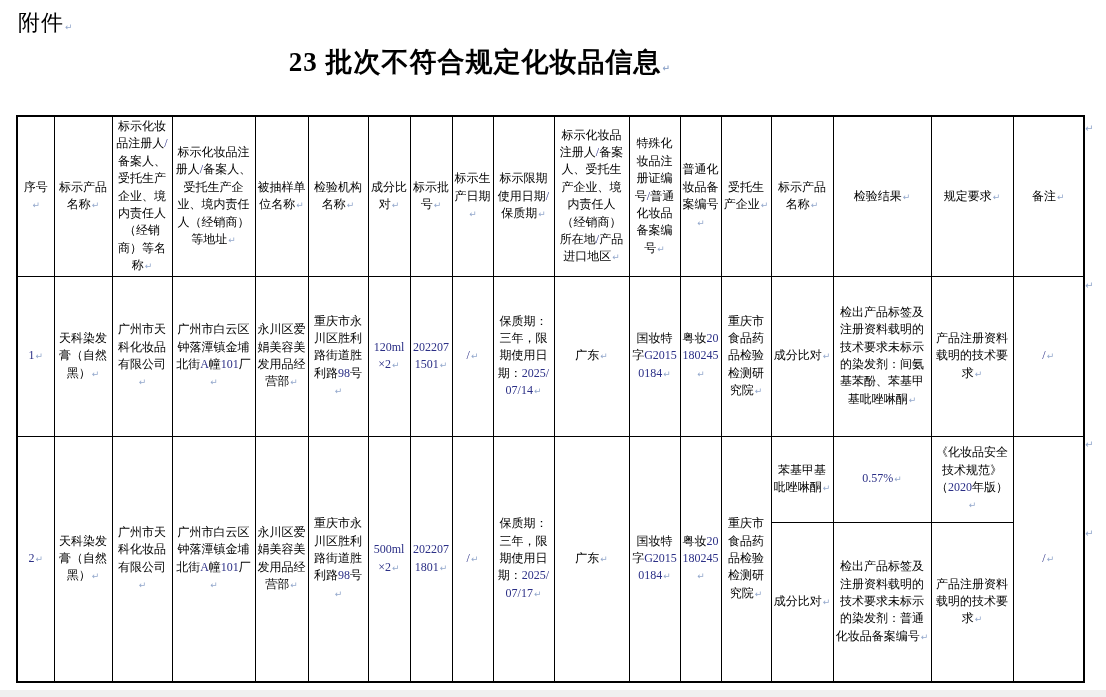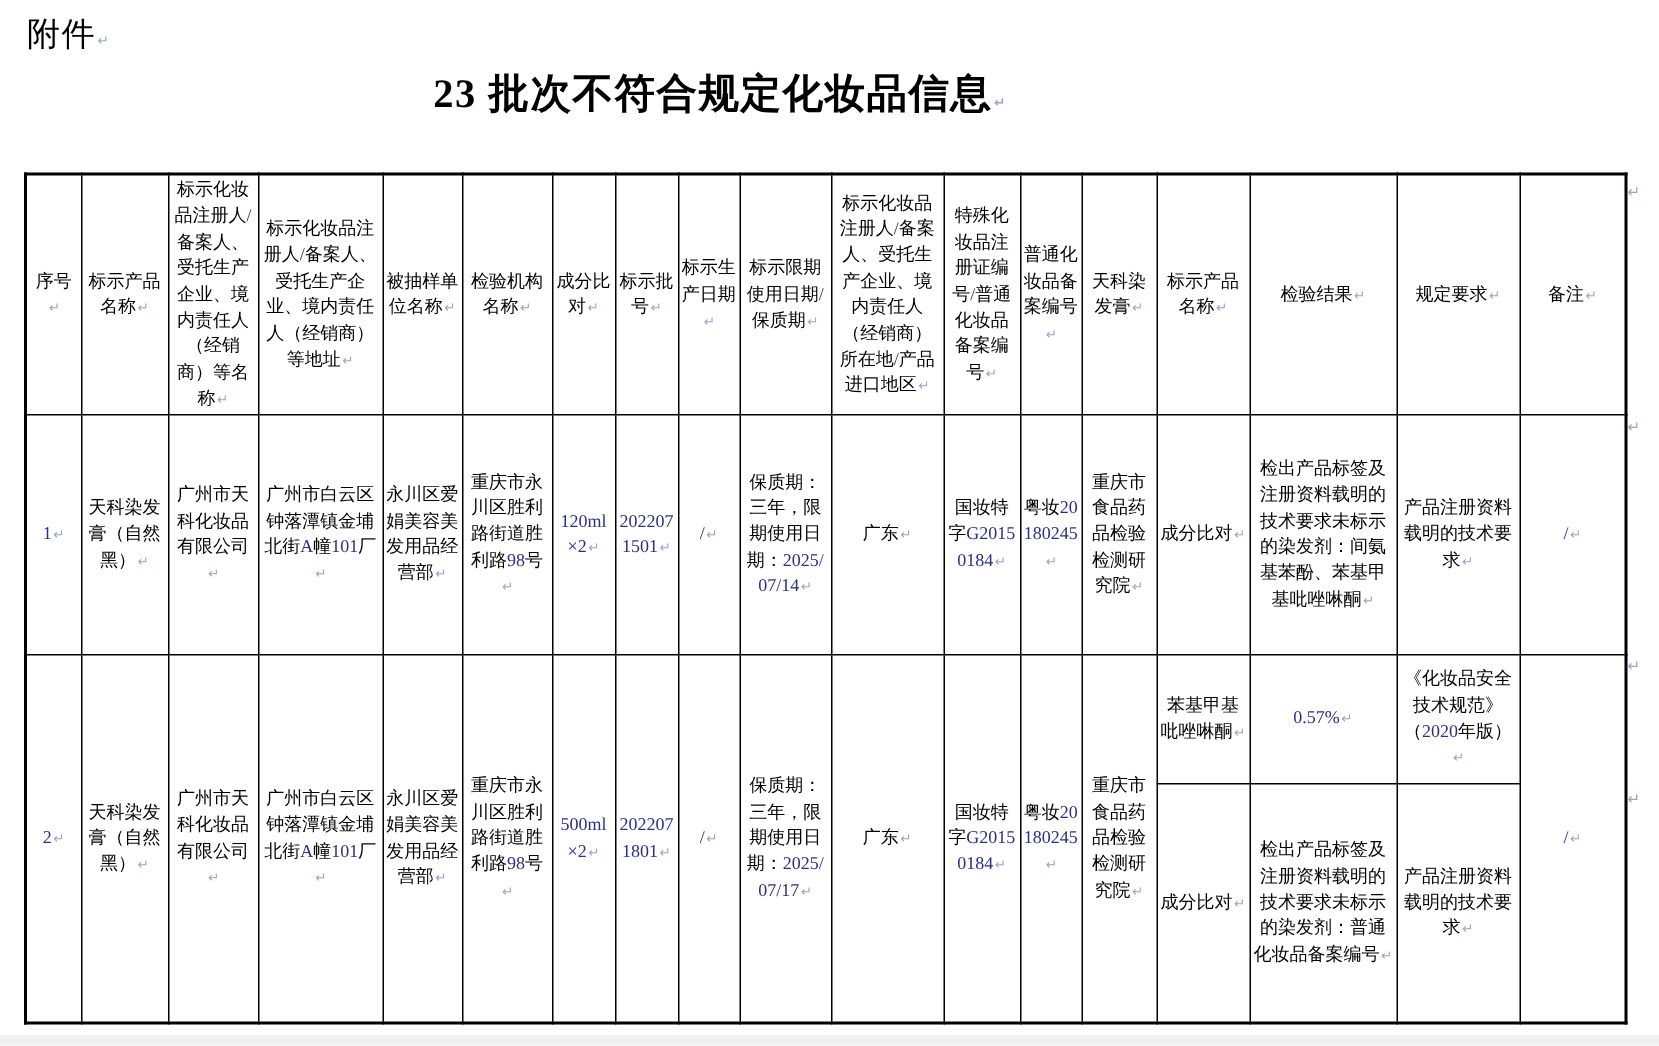--- a/index.html
+++ b/index.html
@@ -78,21 +78,21 @@
     <td><span class="cm">标示化妆品注册人<span class="lat">/</span>备案人、受托生产企业、境内责任人（经销商）等地址</span></td>
     <td><span class="cm">被抽样单位名称</span></td>
     <td><span class="cm">检验机构名称</span></td>
     <td><span class="cm">成分比对</span></td>
     <td><span class="cm">标示批号</span></td>
     <td><span class="cm">标示生产日期</span></td>
     <td><span class="cm">标示限期使用日期<span class="lat">/</span>保质期</span></td>
     <td><span class="cm">标示化妆品注册人<span class="lat">/</span>备案人、受托生产企业、境内责任人（经销商）所在地<span class="lat">/</span>产品进口地区</span></td>
     <td><span class="cm">特殊化妆品注册证编号<span class="lat">/</span>普通化妆品备案编号</span></td>
     <td><span class="cm">普通化妆品备案编号</span></td>
-    <td><span class="cm">天科染发膏</span></td>
+    <td><span class="cm">受托生产企业</span></td>
     <td><span class="cm">标示产品名称</span></td>
     <td><span class="cm">检验结果</span></td>
     <td><span class="cm">规定要求</span></td>
     <td><span class="cm">备注</span></td>
   </tr>
 
   <tr style="height:160px">
     <td><span class="cm"><span class="lat">1</span></span></td>
     <td><span class="cm">天科染发膏（自然黑）</span></td>
     <td><span class="cm">广州市天科化妆品有限公司</span></td>

